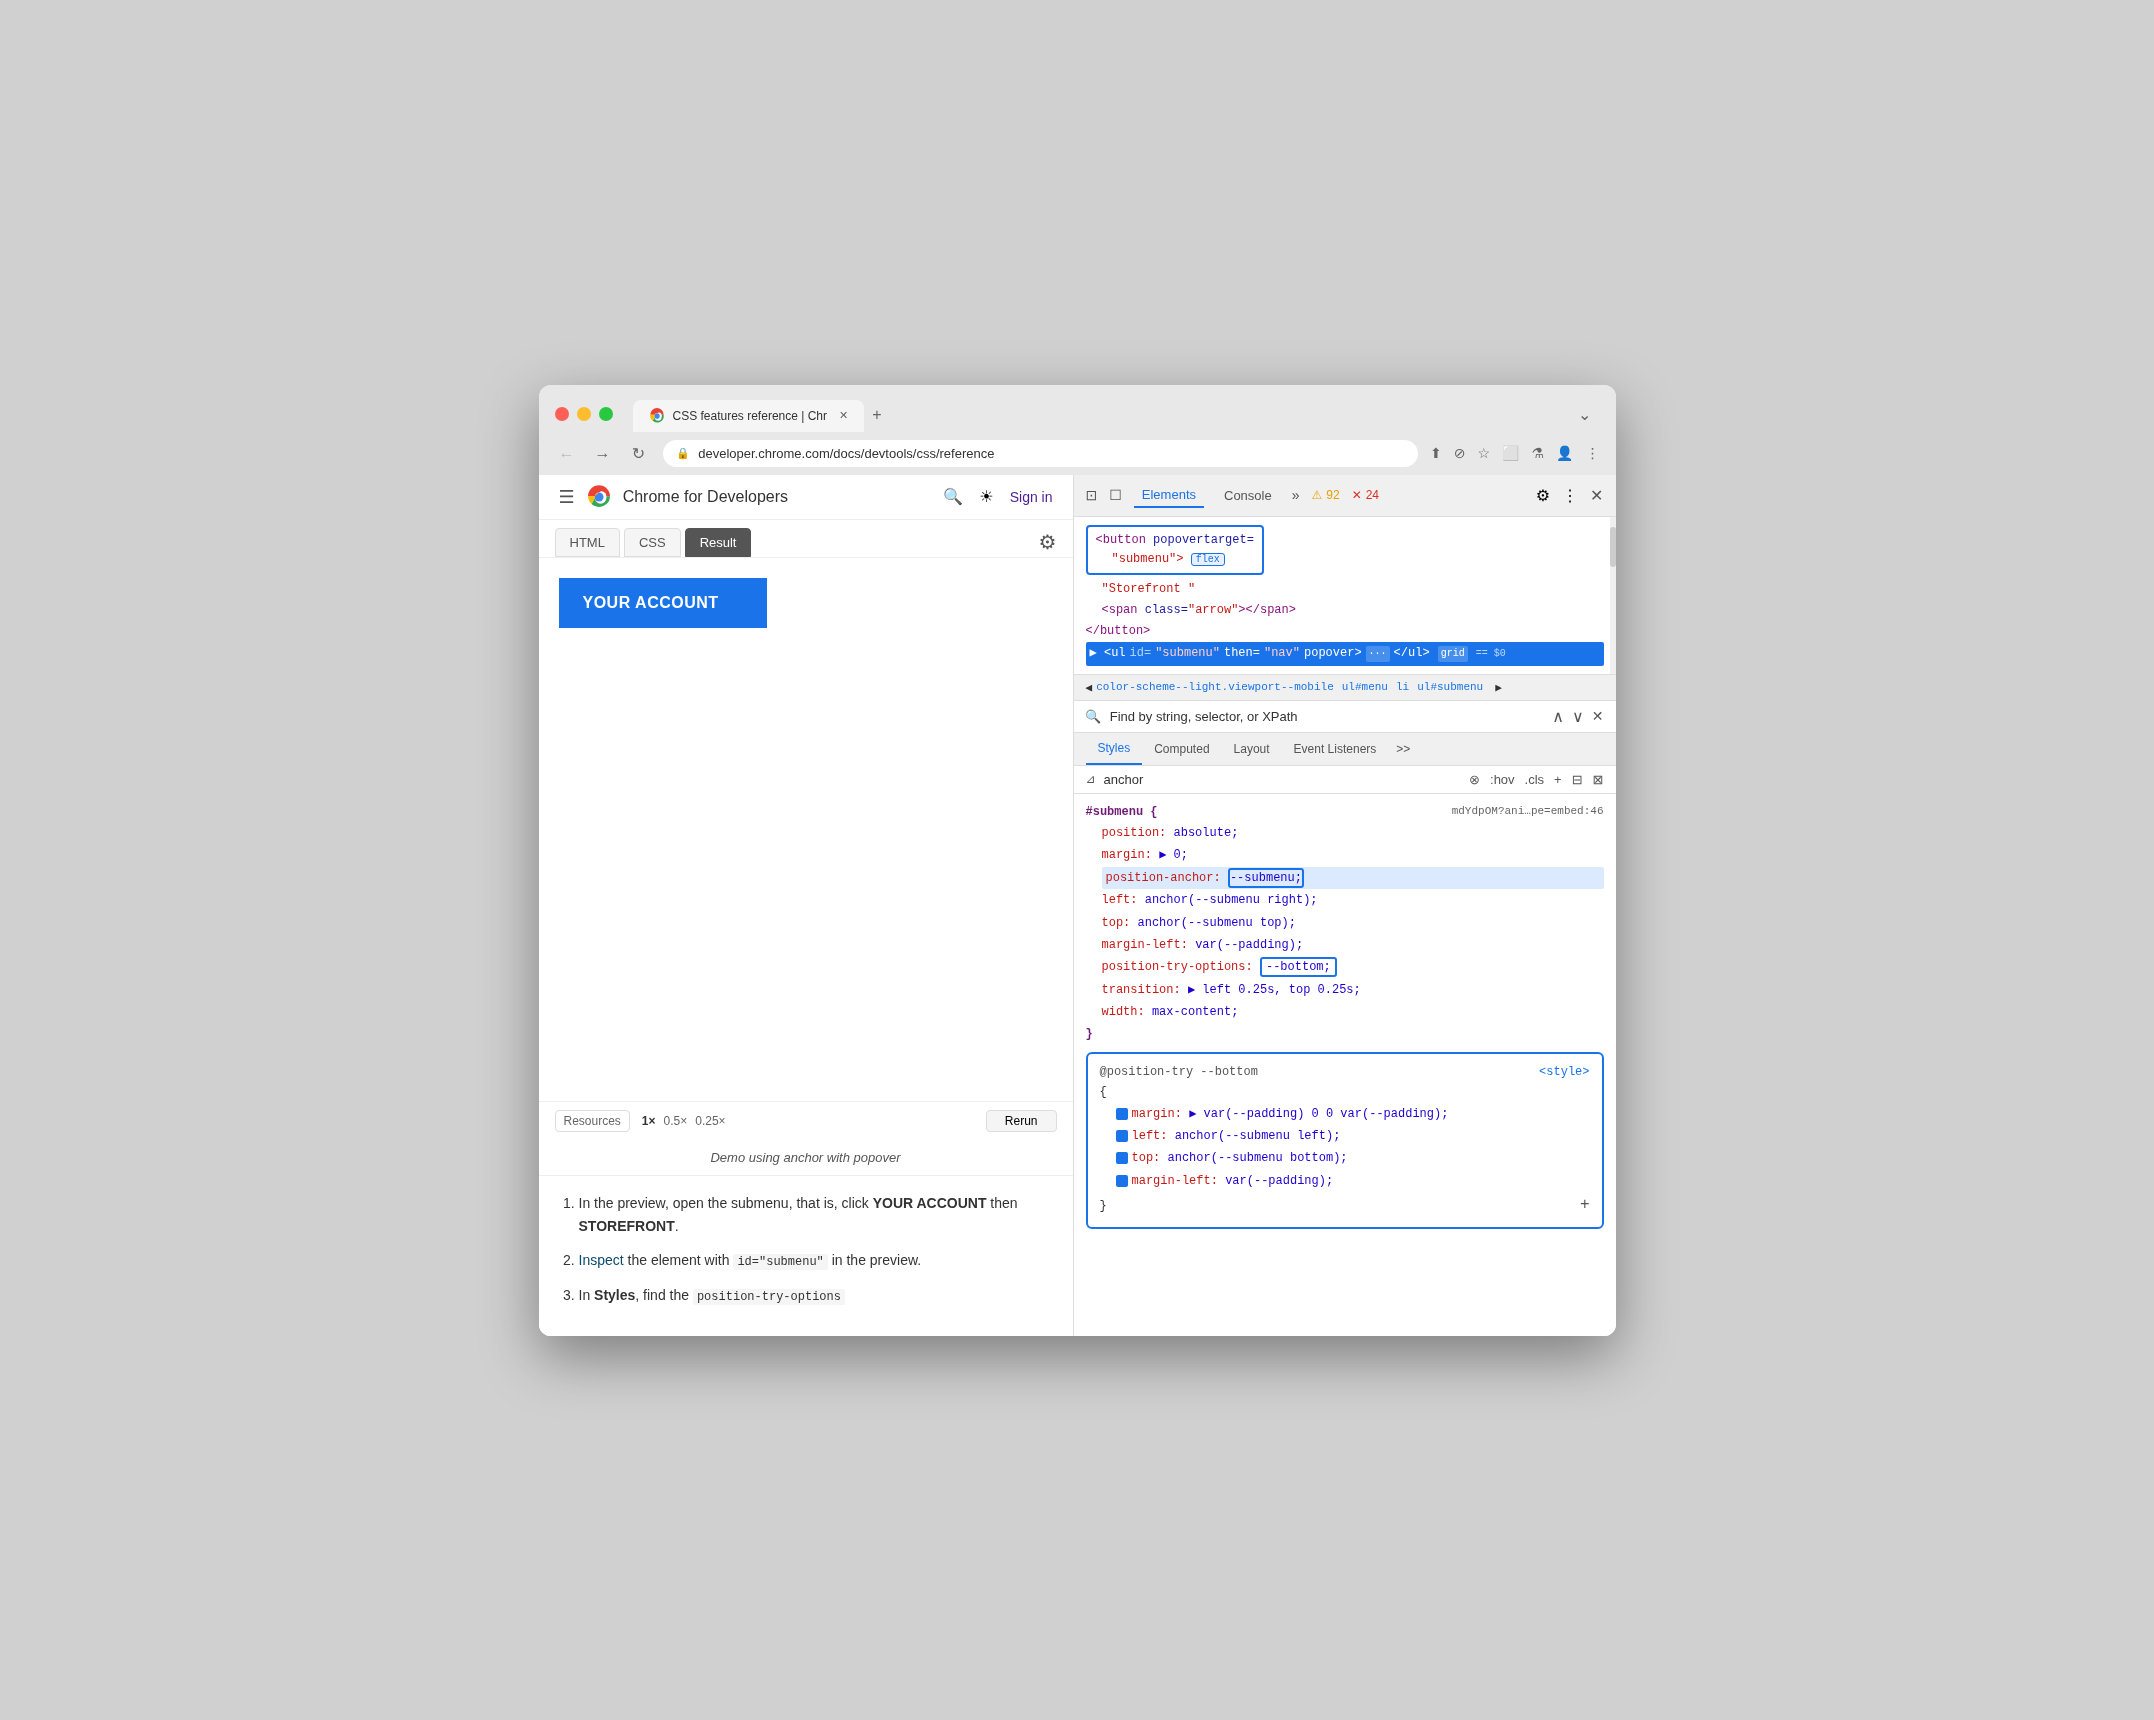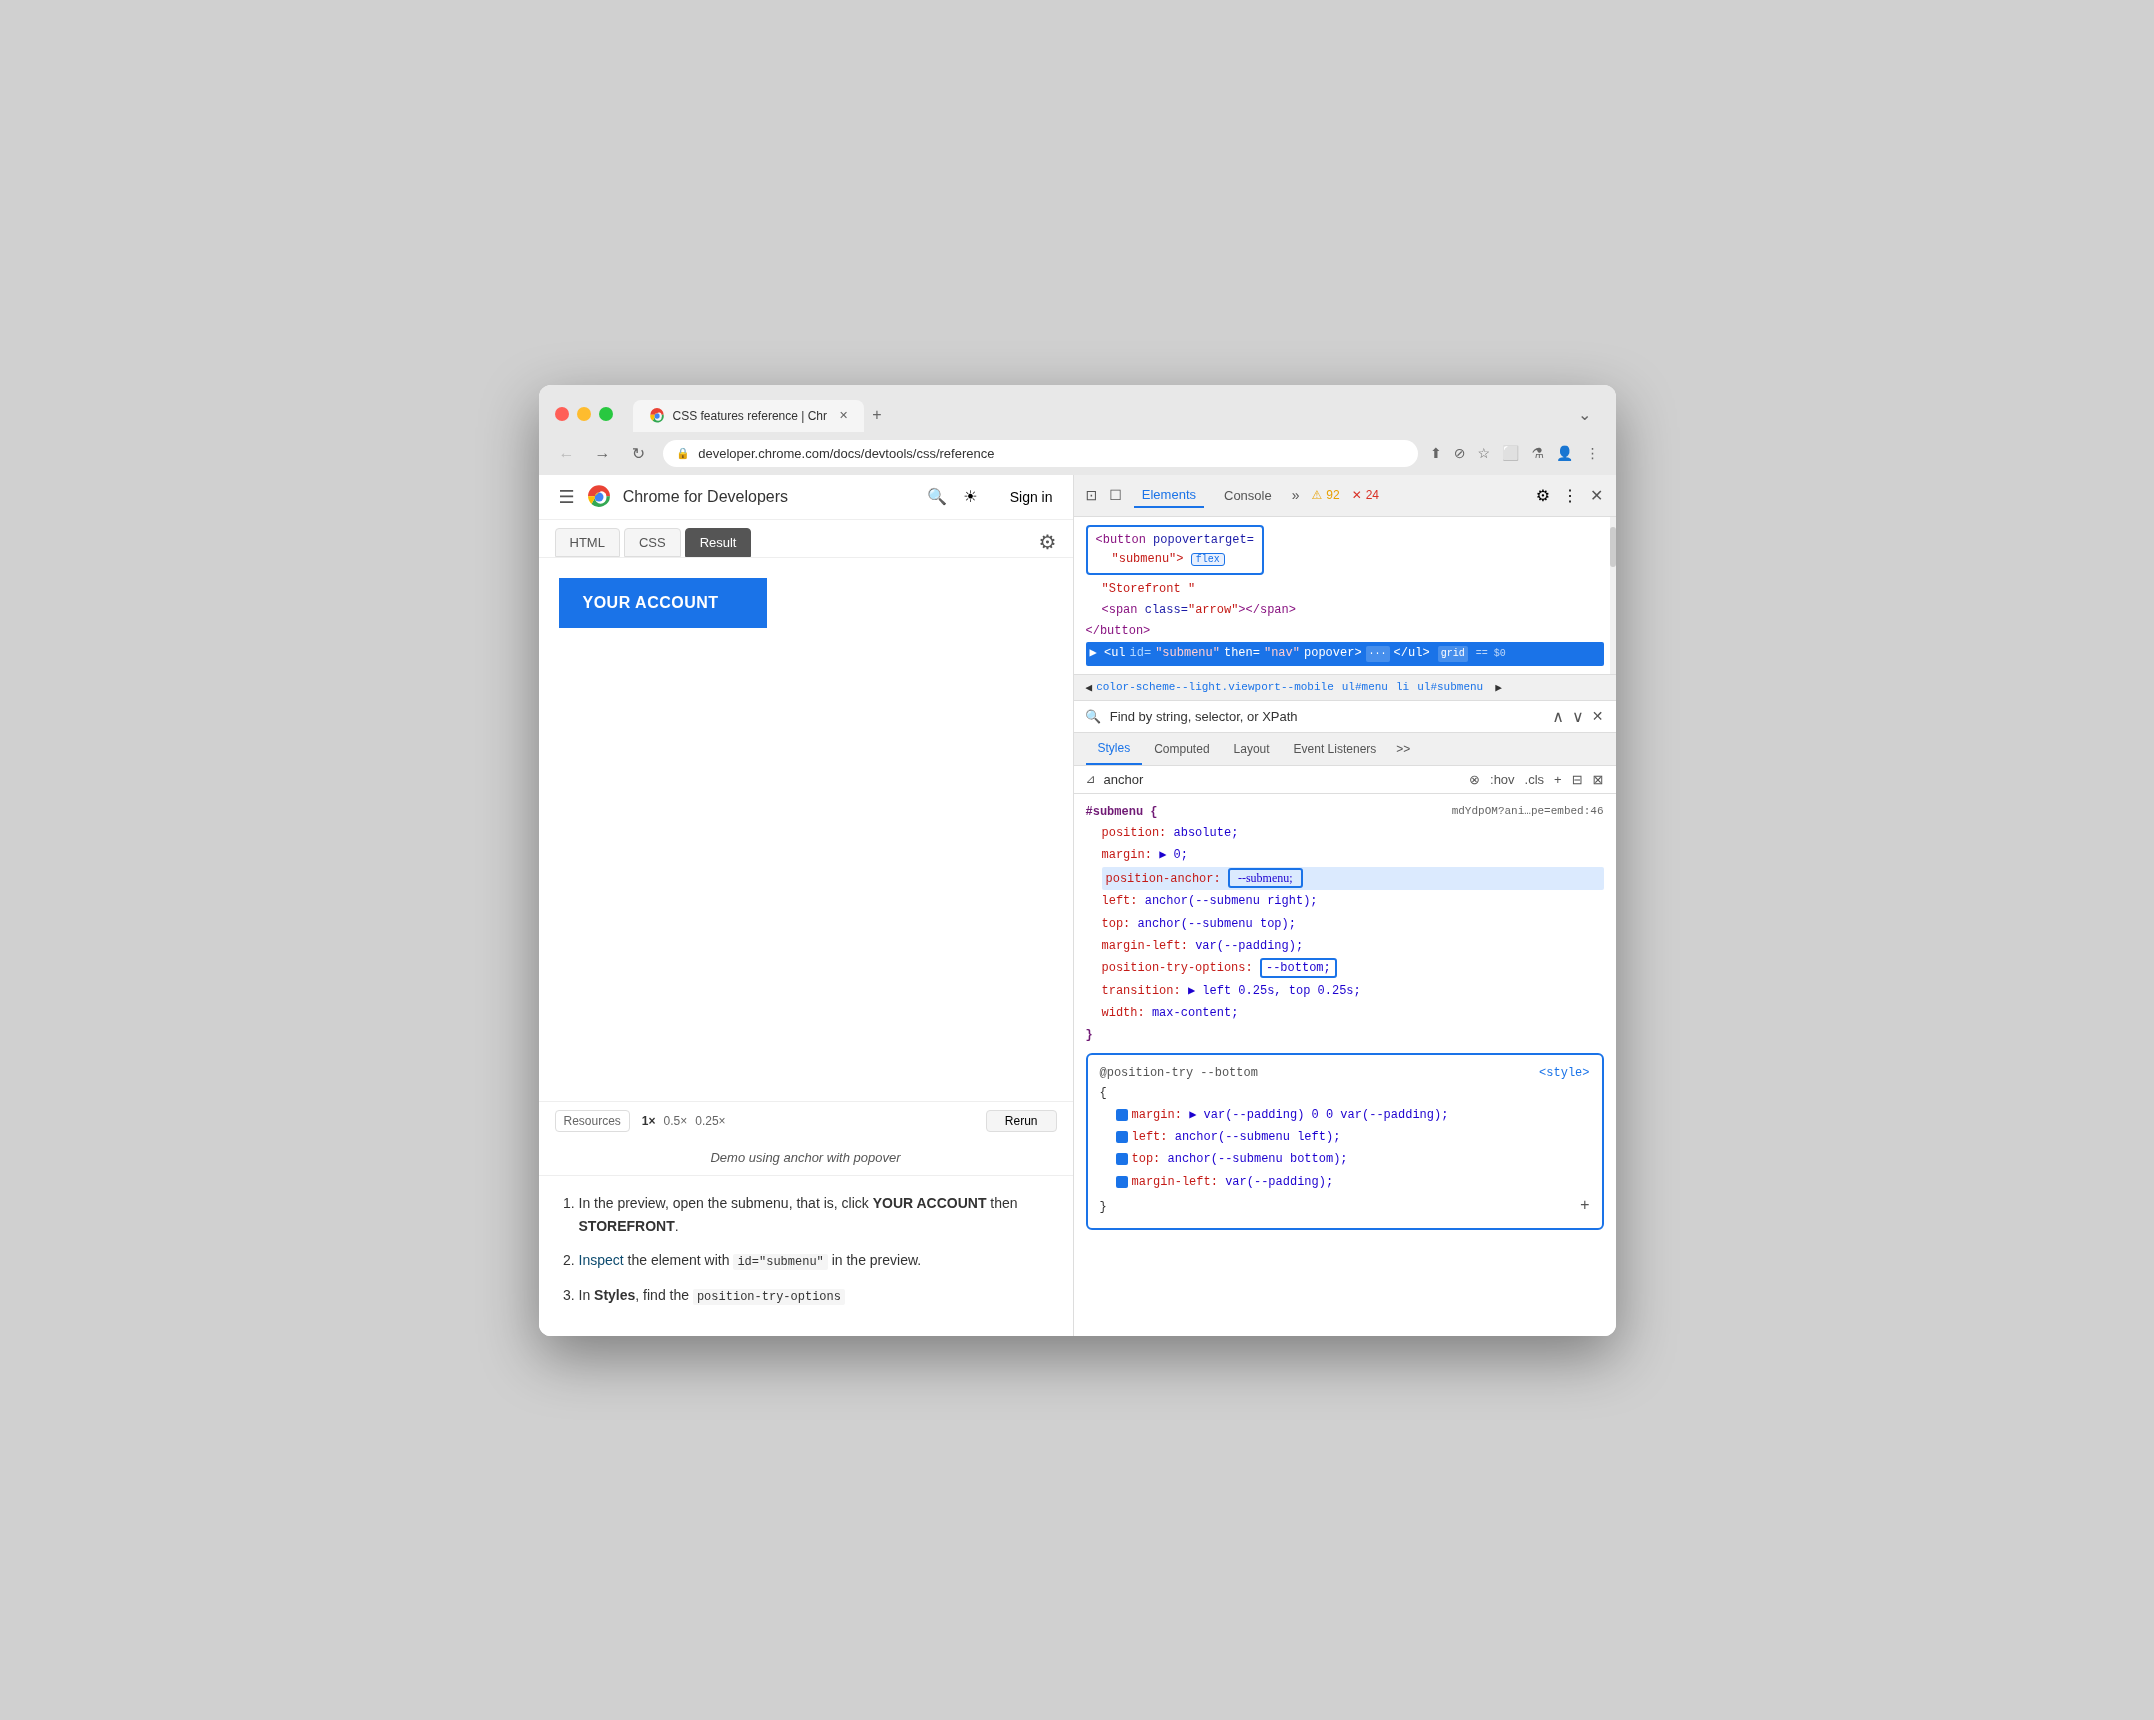--- a/index.html
+++ b/index.html
@@ -139,24 +139,23 @@
       font-size: 16px;
       color: #333;
       flex: 1;
     }
     .site-actions {
       display: flex;
       gap: 16px;
       align-items: center;
     }
     .sign-in-btn {
-      color: #000000;
+      color: #4c1d95;
       font-size: 14px;
       font-weight: 500;
-      margin-left: 16px;
     }
     
     .code-tabs {
       display: flex;
       padding: 8px 16px 0;
       gap: 4px;
       background: white;
       border-bottom: 1px solid #eee;
       align-items: center;
     }
@@ -680,21 +679,21 @@
           <span class="css-selector">#submenu {</span>
           <span class="css-source">mdYdpOM?ani…pe=embed:46</span>
           <div style="margin-left:16px;">
             <div class="dt-line">
               <span class="css-prop">position:</span> <span class="css-value">absolute;</span>
             </div>
             <div class="dt-line">
               <span class="css-prop">margin:</span> <span class="css-value">▶ 0;</span>
             </div>
             <div class="dt-line" style="background:#dbeafe; padding:1px 4px; border-radius:2px;">
-              <span class="css-prop">position-anchor:</span> <span style="border:2px solid #1a73e8; border-radius:3px; display:inline; padding:1px 8px; font-family:Liberation Serif, serif; font-size:12px; color:#1c00cf;">--submenu;</span>
+              <span class="css-prop">position-anchor:</span> <span style="border:2px solid #1a73e8; border-radius:3px; display:inline; padding:1px 0; font-family:Liberation Mono, monospace; font-size:12px; color:#1c00cf;">--submenu;</span>
             </div>
             <div class="dt-line">
               <span class="css-prop">left:</span> <span class="css-value">anchor(--submenu right);</span>
             </div>
             <div class="dt-line">
               <span class="css-prop">top:</span> <span class="css-value">anchor(--submenu top);</span>
             </div>
             <div class="dt-line">
               <span class="css-prop">margin-left:</span> <span class="css-value">var(--padding);</span>
             </div>

